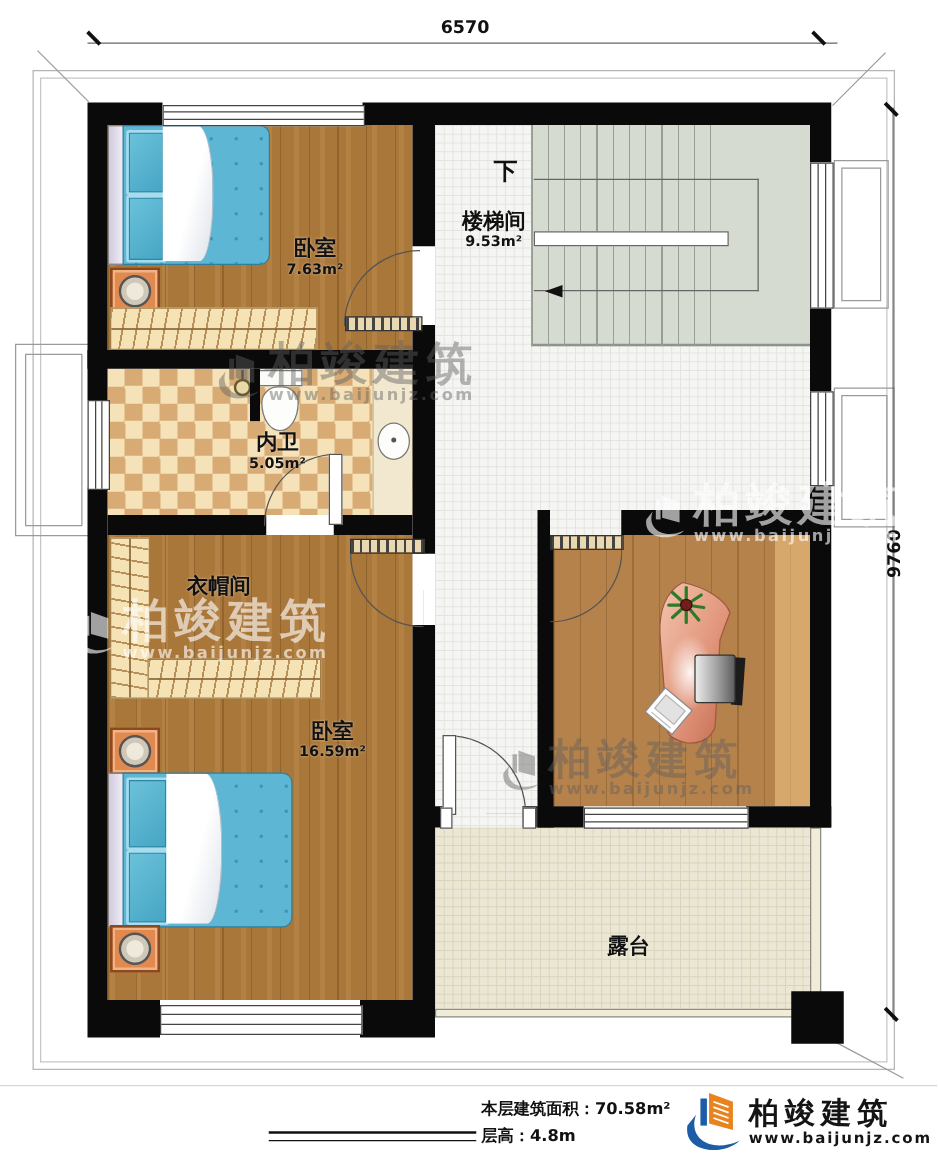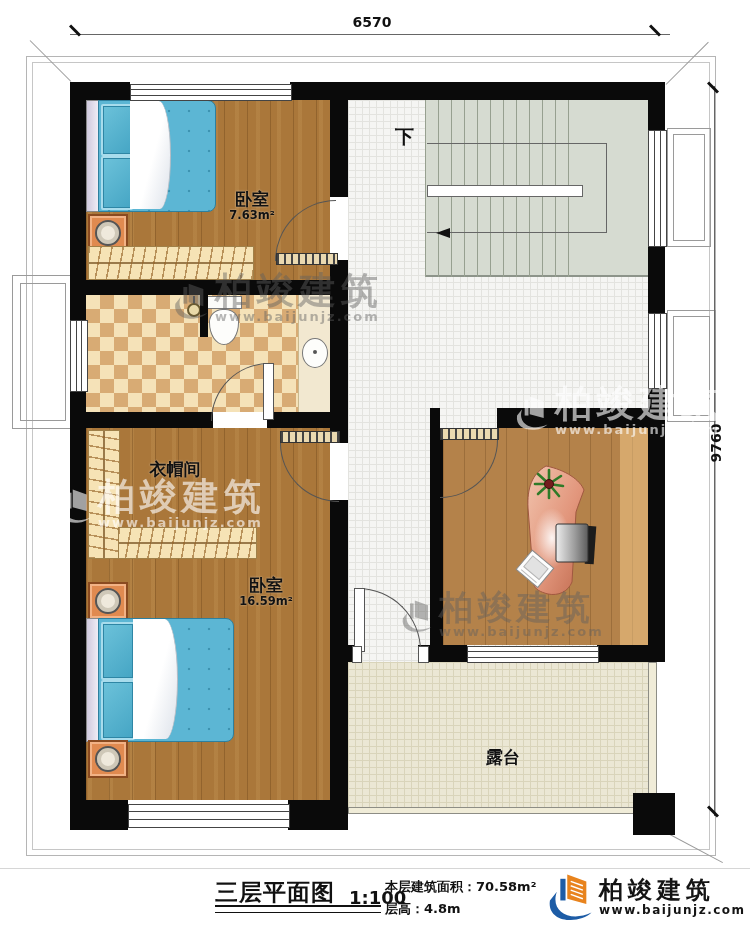--- a/index.html
+++ b/index.html
@@ -236,20 +236,28 @@
   <div class="arc arc-br" style="left:440px;top:440px;width:57px;height:57px"></div>
   <div class="arc arc-tr" style="left:358px;top:588px;width:62px;height:62px"></div>
   <div class="leaf-w" style="left:354px;top:588px;width:9px;height:62px"></div>
   <div class="leaf-w" style="left:352px;top:646px;width:8px;height:15px"></div>
   <div class="leaf-w" style="left:418px;top:646px;width:9px;height:15px"></div>
 
   <div class="rlabel" style="left:202px;top:190px;width:100px">
     <div class="rname">卧室</div>
     <div class="rarea">7.63m²</div>
   </div>
+  <div class="rlabel" style="left:345px;top:168px;width:100px">
+    <div class="rname">楼梯间</div>
+    <div class="rarea">9.53m²</div>
+  </div>
+  <div class="rlabel" style="left:172px;top:345px;width:100px">
+    <div class="rname">内卫</div>
+    <div class="rarea">5.05m²</div>
+  </div>
   <div class="rlabel" style="left:125px;top:460px;width:100px">
     <div class="rname">衣帽间</div>
   </div>
   <div class="rlabel" style="left:216px;top:576px;width:100px">
     <div class="rname">卧室</div>
     <div class="rarea">16.59m²</div>
   </div>
   <div class="rlabel" style="left:453px;top:748px;width:100px">
     <div class="rname">露台</div>
   </div>
@@ -293,24 +301,20 @@
       <rect x="20" y="9" width="6" height="25" fill="currentColor"></rect>
       <path d="M16 24 C8 46 30 60 56 48 C42 62 4 60 8 34 Z" fill="currentColor"></path>
     </svg>
     <div>
       <div class="chars" style="font-size:34px">柏竣建筑</div>
       <div class="url">www.baijunjz.com</div>
     </div>
   </div>
 
   <div class="thinline" style="left:0;top:868px;width:750px;height:1px;background:#d6d6d6"></div>
-  <div class="footer-title">
-    <span class="ft-main">三层平面图</span>
-    <span class="ft-scale">1:100</span>
-  </div>
   <div class="dbl-underline"></div>
   <div class="ft-info" style="left:385px;top:878px">本层建筑面积：70.58m²</div>
   <div class="ft-info" style="left:385px;top:900px">层高：4.8m</div>
   <div class="brand">
     <svg width="52" height="54" viewBox="0 0 60 60">
       <path d="M28 4 L50 12 L50 38 L28 32 Z" fill="#e8831d"></path>
       <g stroke="#ffffff" stroke-width="1.6">
         <line x1="32" y1="12" x2="46" y2="17"></line>
           <line x1="32" y1="17" x2="46" y2="22"></line>
         <line x1="32" y1="22" x2="46" y2="27"></line>

